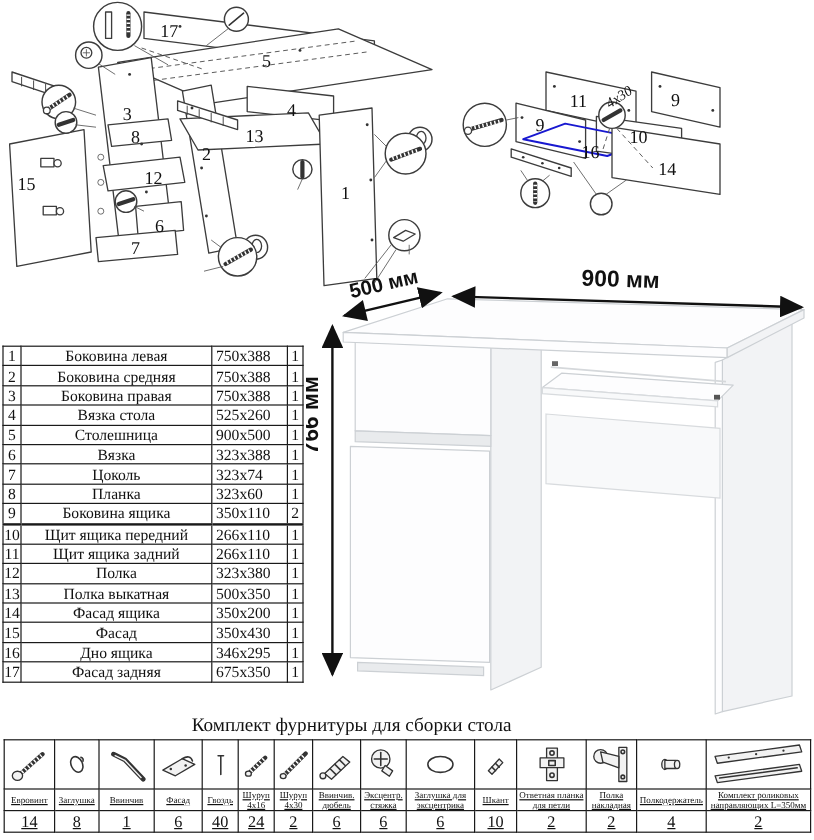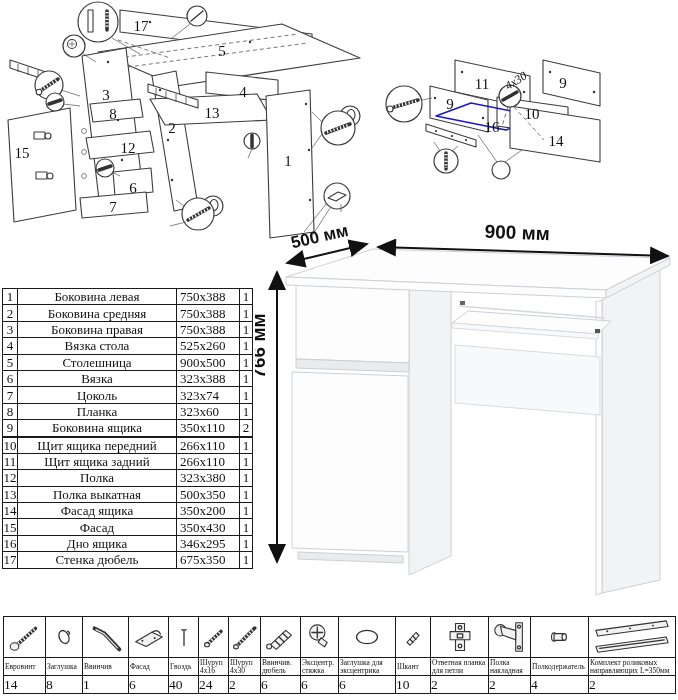--- a/index.html
+++ b/index.html
@@ -38,21 +38,21 @@
   .parts-table .c-num{width:14px;text-align:center;padding:0;}
   .parts-table .c-name{width:152px;text-align:center;}
   .parts-table .c-size{width:56px;}
   .parts-table .c-qty{width:12px;text-align:center;padding:0;}
   .parts-table tr.sep td{border-top-width:2px;}
 
   
   .hw-title{position:absolute;left:0;top:596px;width:586px;text-align:center;
             font-size:16px;}
   .hw-table{position:absolute;left:3px;top:616px;border-collapse:collapse;table-layout:fixed;}
-  .hw-table td{border:1px solid #1a1a1a;vertical-align:middle;padding:0;overflow:hidden;}
+  .hw-table td{border:1px solid #1a1a1a;text-align:center;vertical-align:middle;padding:0;overflow:hidden;text-decoration:underline;}
   .hw-table .icon-row td{height:40px;}
   .hw-table .name-row td{height:17px;font-size:7.5px;line-height:7.8px;padding:0 1px;}
   .hw-table .qty-row td{height:17px;font-size:13.5px;}
   .hwicon{display:block;margin:0 auto;}
   .hwicon *{vector-effect:non-scaling-stroke;}
   .ic{stroke:#333;fill:none;stroke-width:1.3;stroke-linejoin:round;stroke-linecap:round;}
   .icf{stroke:#333;fill:#f2f2f2;stroke-width:1.1;stroke-linejoin:round;}
 </style>
 </head>
 <body>
@@ -414,27 +414,28 @@
           <td class="c-qty">1</td>
         </tr>
       <tr>
           <td class="c-num">16</td>
           <td class="c-name">Дно ящика</td>
           <td class="c-size">346x295</td>
           <td class="c-qty">1</td>
         </tr>
       <tr>
           <td class="c-num">17</td>
-          <td class="c-name">Стенка дюбель</td>
+          <td class="c-name">Фасад задняя</td>
           <td class="c-size">675x350</td>
           <td class="c-qty">1</td>
         </tr>
     </tbody>
   </table>
 
+  <div class="hw-title">Комплект фурнитуры для сборки стола</div>
 
   <table class="hw-table">
     <colgroup>
       <col style="width:42px">
         <col style="width:37px">
         <col style="width:46px">
         <col style="width:40px">
       <col style="width:30px">
         <col style="width:30px">
         <col style="width:32px">

